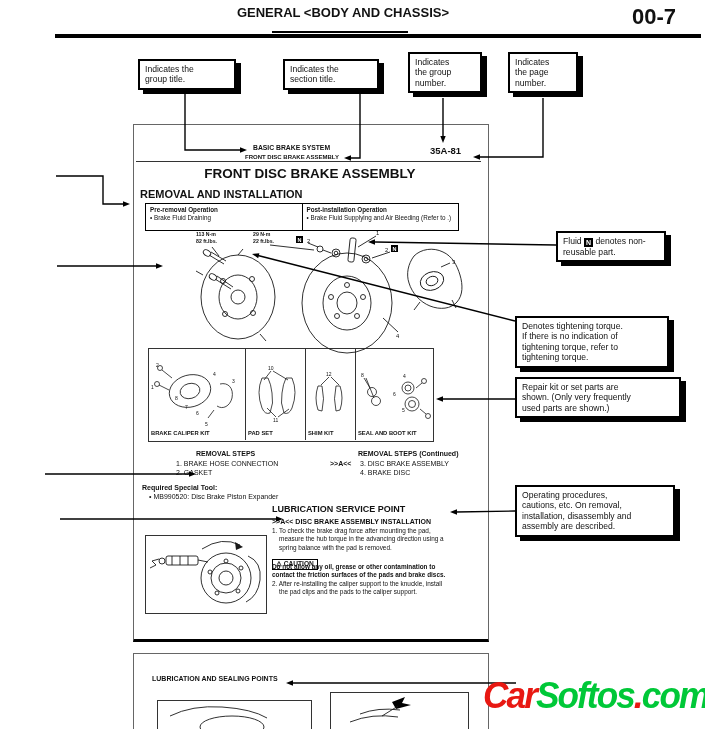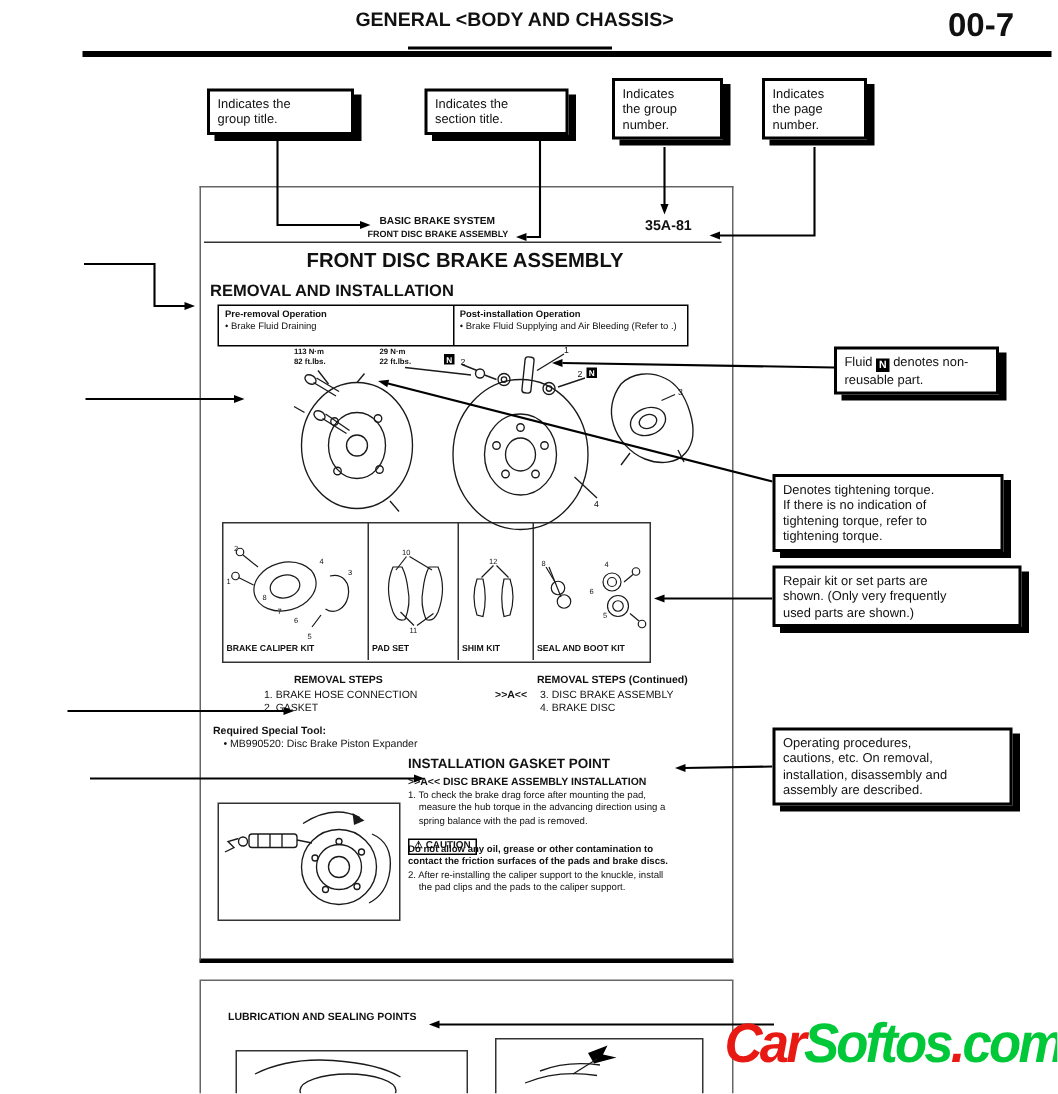--- a/index.html
+++ b/index.html
@@ -83,21 +83,21 @@
   <div class="t" style="left:176px;top:468.5px;font-size:7px;">2.  GASKET</div>
 
   <div class="t b" style="left:358px;top:450px;font-size:7px;">REMOVAL STEPS (Continued)</div>
   <div class="t b" style="left:330px;top:459.5px;font-size:7px;">&gt;&gt;A&lt;&lt;</div>
   <div class="t" style="left:360px;top:459.5px;font-size:7px;">3.  DISC BRAKE ASSEMBLY</div>
   <div class="t" style="left:360px;top:468.5px;font-size:7px;">4.  BRAKE DISC</div>
 
   <div class="t b" style="left:142px;top:484px;font-size:7px;">Required Special Tool:</div>
   <div class="t" style="left:149px;top:493px;font-size:7px;">•  MB990520: Disc Brake Piston Expander</div>
 
-  <div class="t b" style="left:272px;top:504px;font-size:9px;">INSTALLATION GASKET POINT</div>
+  <div class="t b" style="left:272px;top:504px;font-size:9px;">LUBRICATION SERVICE POINT</div>
   <div class="t b" style="left:272px;top:518px;font-size:7px;">&gt;&gt;A&lt;&lt; DISC BRAKE ASSEMBLY INSTALLATION</div>
   <div class="t pre" style="left:272px;top:527px;font-size:6.4px;line-height:8.4px;white-space:pre-wrap;">1. To check the brake drag force after mounting the pad,
     measure the hub torque in the advancing direction using a
     spring balance with the pad is removed.</div>
   <div class="abs" style="left:272px;top:552px;z-index:6;">
     <span class="caution-box"><span>⚠</span> <span>CAUTION</span></span>
   </div>
   <div class="t b preline" style="left:272px;top:563px;font-size:6.4px;line-height:8.4px;">Do not allow any oil, grease or other contamination to
 contact the friction surfaces of the pads and brake discs.</div>
   <div class="t pre" style="left:272px;top:580px;font-size:6.4px;line-height:8.4px;white-space:pre-wrap;">2. After re-installing the caliper support to the knuckle, install

